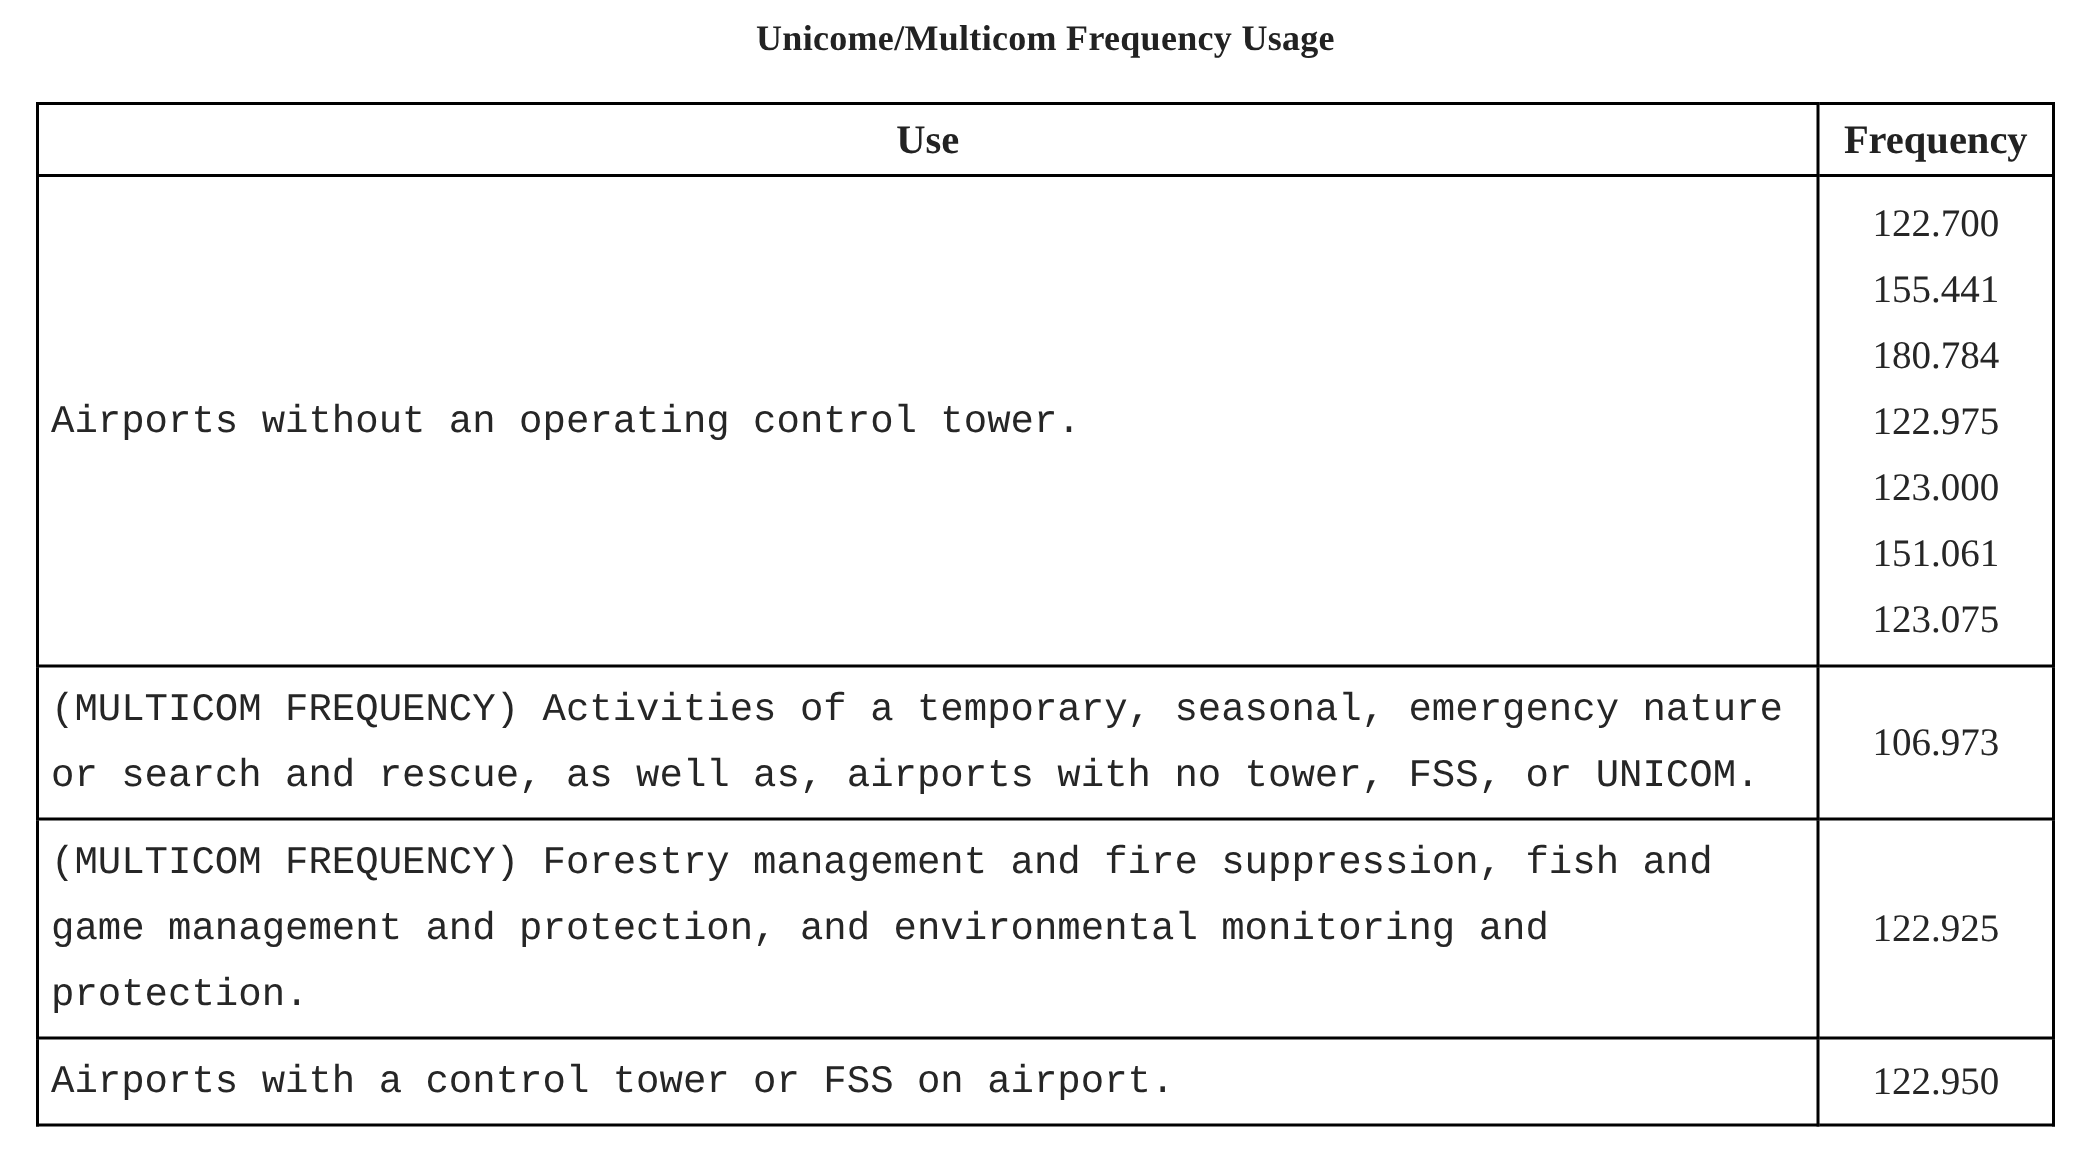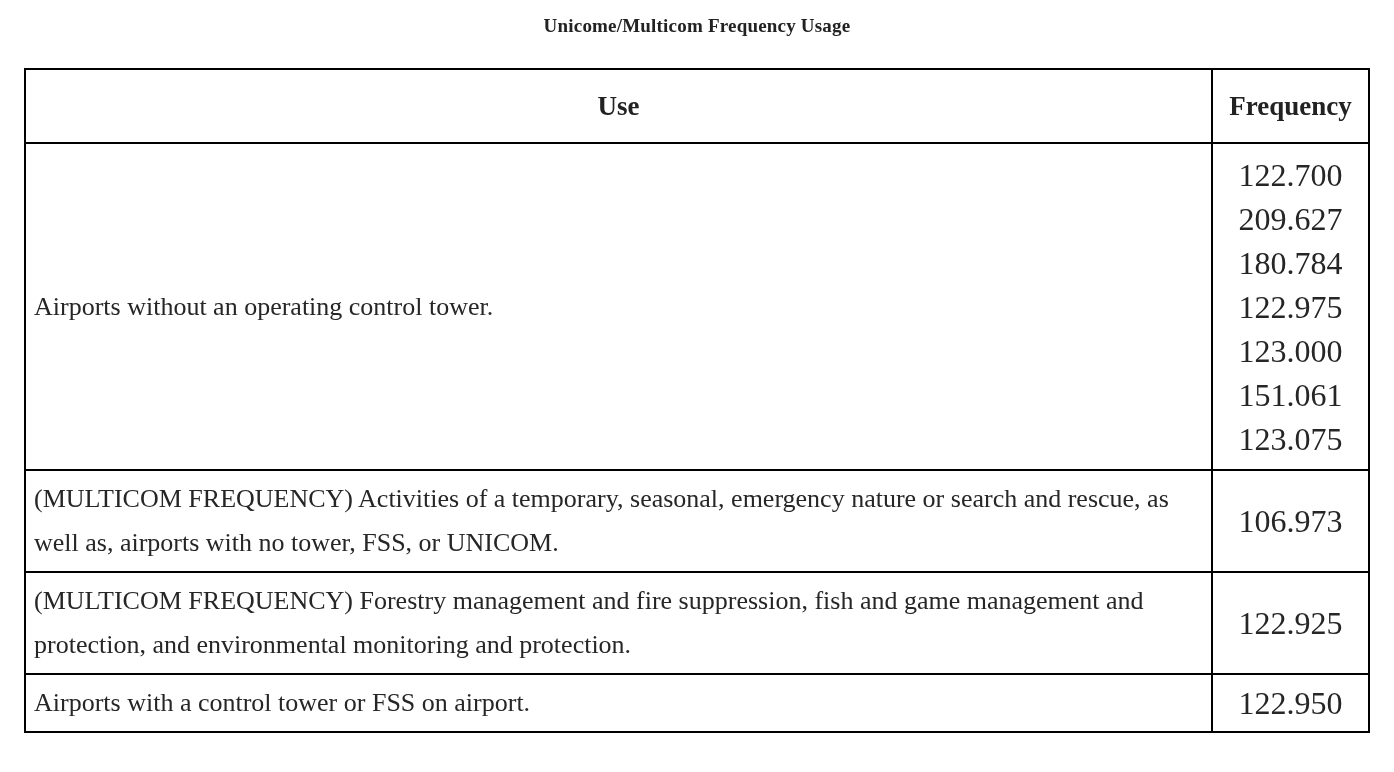--- a/index.html
+++ b/index.html
@@ -12,58 +12,59 @@
     overflow: hidden;
   }
   .page {
     width: 1394px;
     height: 772px;
     position: relative;
   }
   .doc-title {
     padding-top: 13px;
     text-align: center;
-    font-size: 19px;
+    font-size: 24px;
     font-weight: bold;
     line-height: 26px;
     color: #222222;
     letter-spacing: 0.2px;
   }
   table.freq-table {
     width: 1344px;
     margin: 29px auto 0 auto;
     border-collapse: collapse;
     table-layout: fixed;
   }
   table.freq-table th,
   table.freq-table td {
     border: 2px solid #000000;
     background: #ffffff;
   }
   col.use-col  { width: 1187px; }
   col.freq-col { width: 157px; }
-  thead tr { height: 74px; margin-left: 16px; }
+  thead tr { height: 48px; margin-left: 16px; }
   th {
     font-size: 27px;
     font-weight: bold;
     text-align: center;
     vertical-align: middle;
     color: #222222;
     padding: 0 2px;
   }
   td.use-cell {
     font-size: 26px;
     line-height: 44px;
     text-align: left;
     vertical-align: middle;
     padding: 6px 10px 6px 8px;
     color: #262626;
+    font-family: Liberation Mono, monospace;
   }
   td.freq-cell {
-    font-size: 32px;
+    font-size: 26px;
     text-align: center;
     vertical-align: middle;
     padding: 6px 2px;
     color: #262626;
     margin-left: 44px;
   }
   td.freq-cell .freq-line {
     line-height: 44px;
     white-space: nowrap;
   }
@@ -88,21 +89,21 @@
         <th>Use</th>
         <th>Frequency</th>
       </tr>
     </thead>
     <tbody id="table-body">
 
     <tr class="row-0">
           <td class="use-cell">Airports without an operating control tower.</td>
           <td class="freq-cell">
             <div class="freq-line">122.700</div>
-            <div class="freq-line">209.627</div>
+            <div class="freq-line">155.441</div>
             <div class="freq-line">180.784</div>
             <div class="freq-line">122.975</div>
             <div class="freq-line">123.000</div>
             <div class="freq-line">151.061</div>
             <div class="freq-line">123.075</div>
           </td>
         </tr>
         <tr class="row-1">
           <td class="use-cell">(MULTICOM FREQUENCY) Activities of a temporary, seasonal, emergency nature or search and rescue, as well as, airports with no tower, FSS, or UNICOM.</td>
           <td class="freq-cell">

